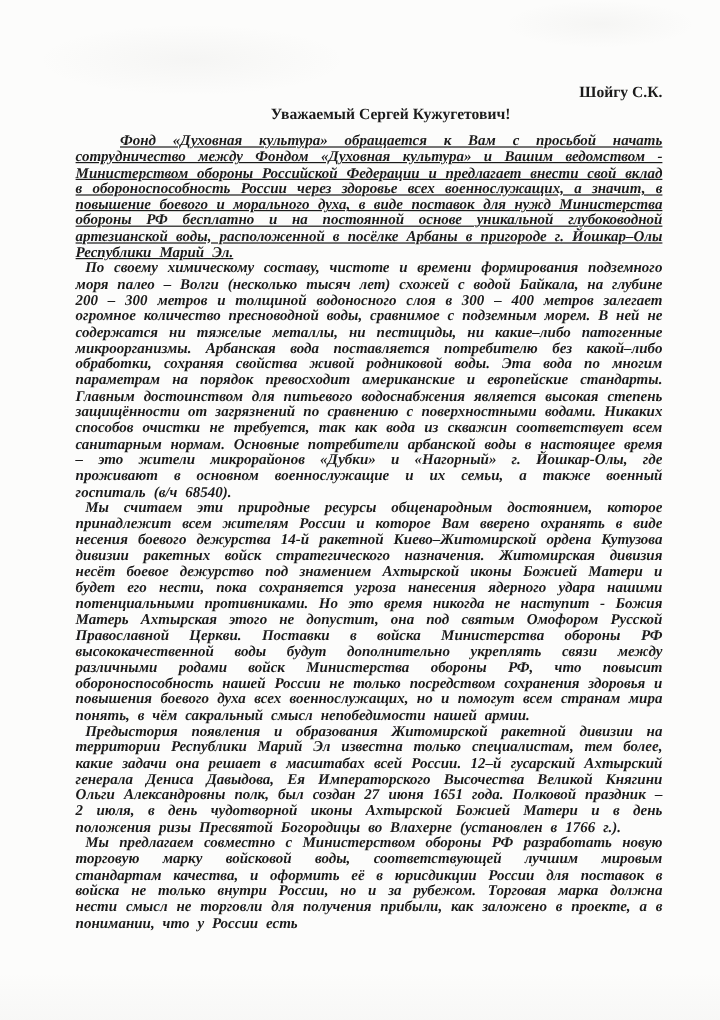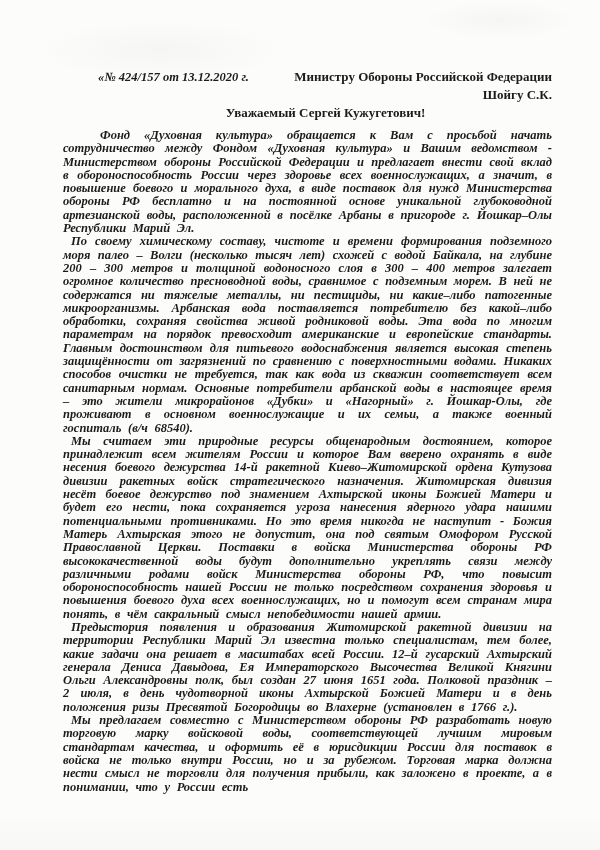--- a/index.html
+++ b/index.html
@@ -69,35 +69,32 @@
     font-size: 12.5px;
     font-weight: bold;
     font-style: italic;
     line-height: 13.3px;
     text-align: justify;
     text-indent: 8px;
     word-spacing: 3.5px;
   }
   .para-first {
     text-indent: 37px;
+    text-decoration: underline;
   }
 </style>
 </head>
 <body>
 
 <div class="page">
 
   <div class="scan-smudge smudge-top-left"></div>
   <div class="scan-smudge smudge-top-right"></div>
   <div class="scan-smudge smudge-bottom"></div>
 
-  <div class="header-row">
-    <span class="ref-number">«№ 424/157 от 13.12.2020 г.</span>
-    <span class="recipient-title">Министру Обороны Российской Федерации</span>
-  </div>
 
   <div class="recipient-name">Шойгу С.К.</div>
 
   <div class="salutation">Уважаемый Сергей Кужугетович!</div>
 
   <div class="body-text">
     <p class="para para-first">Фонд «Духовная культура» обращается к Вам с просьбой начать сотрудничество между Фондом «Духовная культура» и Вашим ведомством - Министерством обороны Российской Федерации и предлагает внести свой вклад в обороноспособность России через здоровье всех военнослужащих, а значит, в повышение боевого и морального духа, в виде поставок для нужд Министерства обороны РФ бесплатно и на постоянной основе уникальной глубоководной артезианской воды, расположенной в посёлке Арбаны в пригороде г. Йошкар–Олы Республики Марий Эл.</p>
     <p class="para">По своему химическому составу, чистоте и времени формирования подземного моря палео – Волги (несколько тысяч лет) схожей с водой Байкала, на глубине 200 – 300 метров и толщиной водоносного слоя в 300 – 400 метров залегает огромное количество пресноводной воды, сравнимое с подземным морем. В ней не содержатся ни тяжелые металлы, ни пестициды, ни какие–либо патогенные микроорганизмы. Арбанская вода поставляется потребителю без какой–либо обработки, сохраняя свойства живой родниковой воды. Эта вода по многим параметрам на порядок превосходит американские и европейские стандарты. Главным достоинством для питьевого водоснабжения является высокая степень защищённости от загрязнений по сравнению с поверхностными водами. Никаких способов очистки не требуется, так как вода из скважин соответствует всем санитарным нормам. Основные потребители арбанской воды в настоящее время – это жители микрорайонов «Дубки» и «Нагорный» г. Йошкар-Олы, где проживают в основном военнослужащие и их семьи, а также военный госпиталь (в/ч 68540).</p>
     <p class="para">Мы считаем эти природные ресурсы общенародным достоянием, которое принадлежит всем жителям России и которое Вам вверено охранять в виде несения боевого дежурства 14-й ракетной Киево–Житомирской ордена Кутузова дивизии ракетных войск стратегического назначения. Житомирская дивизия несёт боевое дежурство под знамением Ахтырской иконы Божией Матери и будет его нести, пока сохраняется угроза нанесения ядерного удара нашими потенциальными противниками. Но это время никогда не наступит - Божия Матерь Ахтырская этого не допустит, она под святым Омофором Русской Православной Церкви. Поставки в войска Министерства обороны РФ высококачественной воды будут дополнительно укреплять связи между различными родами войск Министерства обороны РФ, что повысит обороноспособность нашей России не только посредством сохранения здоровья и повышения боевого духа всех военнослужащих, но и помогут всем странам мира понять, в чём сакральный смысл непобедимости нашей армии.</p>
     <p class="para">Предыстория появления и образования Житомирской ракетной дивизии на территории Республики Марий Эл известна только специалистам, тем более, какие задачи она решает в масштабах всей России. 12–й гусарский Ахтырский генерала Дениса Давыдова, Ея Императорского Высочества Великой Княгини Ольги Александровны полк, был создан 27 июня 1651 года. Полковой праздник – 2 июля, в день чудотворной иконы Ахтырской Божией Матери и в день положения ризы Пресвятой Богородицы во Влахерне (установлен в 1766 г.).</p>

